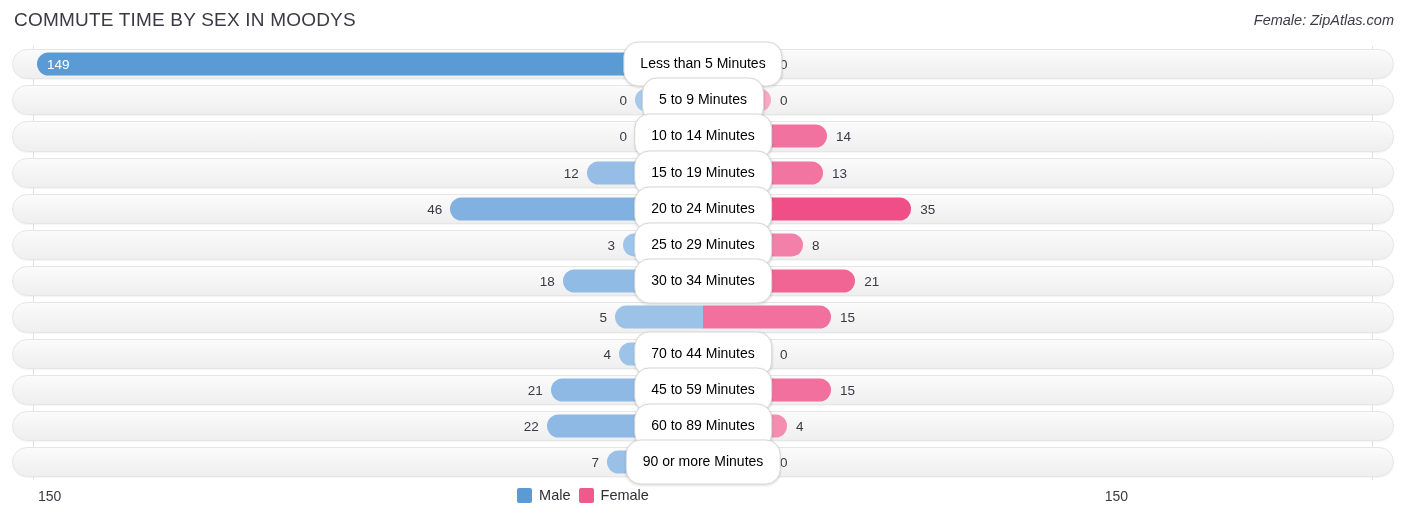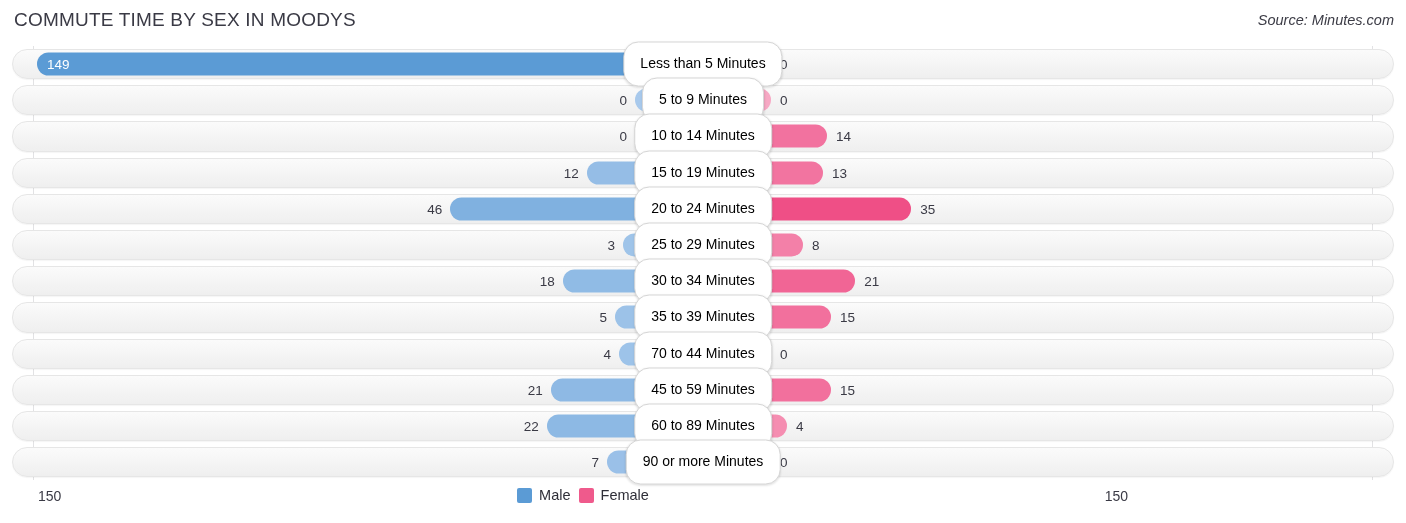--- a/index.html
+++ b/index.html
@@ -197,21 +197,21 @@
     color: #2f2f38;
   }
 </style>
 </head>
 <body>
 
 <div id="chart-root">
 
   <div class="header">
     <div class="chart-title">COMMUTE TIME BY SEX IN MOODYS</div>
-    <div class="chart-source">Source: Minutes.com</div>
+    <div class="chart-source">Female: ZipAtlas.com</div>
   </div>
 
   <div class="plot">
     <div class="gridline left"></div>
     <div class="gridline right"></div>
     <div class="rows" id="rows">
         <div class="row">
           <div class="track"></div>
           <div class="bars">
             <div class="bar male" style="left: 37.0133px; width: 665.987px; background: rgb(91, 155, 213);"></div>
@@ -282,21 +282,20 @@
           <div class="cat-pill">30 to 34 Minutes</div>
         </div>
         <div class="row">
           <div class="track"></div>
           <div class="bars">
             <div class="bar male" style="left: 614.933px; width: 88.0667px; background: rgb(156, 194, 232);"></div>
             <div class="bar-value male-val" style="right: 799.067px;">5</div>
             <div class="bar female" style="left: 703px; width: 128.1px; background: rgb(242, 112, 157);"></div>
             <div class="bar-value female-val" style="left: 840.1px;">15</div>
           </div>
-          <div class="cat-pill">35 to 39 Minutes</div>
         </div>
         <div class="row">
           <div class="track"></div>
           <div class="bars">
             <div class="bar male" style="left: 618.947px; width: 84.0533px; background: rgb(157, 195, 233);"></div>
             <div class="bar-value male-val" style="right: 795.053px;">4</div>
             <div class="bar female" style="left: 703px; width: 68px; background: rgb(247, 168, 196);"></div>
             <div class="bar-value female-val" style="left: 780px;">0</div>
           </div>
           <div class="cat-pill">70 to 44 Minutes</div>

